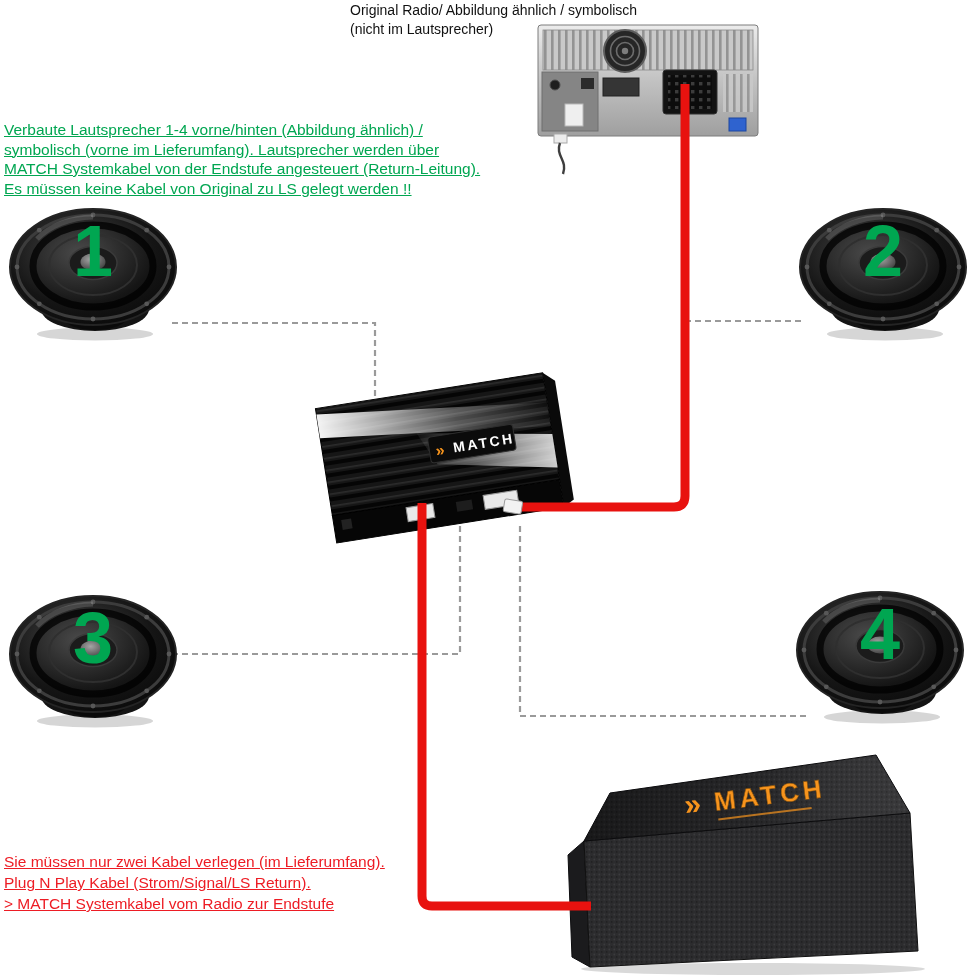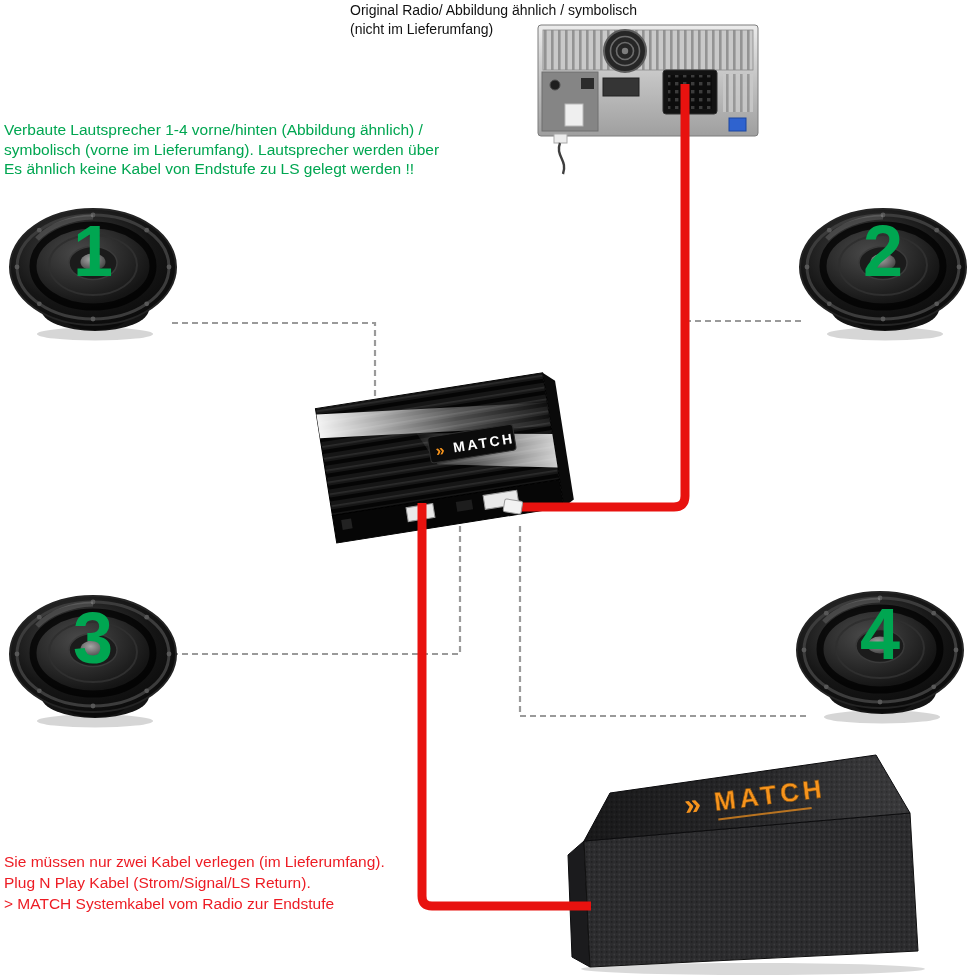--- a/index.html
+++ b/index.html
@@ -4,21 +4,21 @@
 <style>
   * { margin:0; padding:0; box-sizing:border-box; }
   html,body { background:#ffffff; }
   body { font-family:"Liberation Sans", sans-serif; }
   .canvas { position:relative; width:972px; height:979px; background:#ffffff; overflow:hidden; }
   .abs { position:absolute; }
   .layer { position:absolute; left:0; top:0; pointer-events:none; }
 
   .caption { left:350px; top:1px; font-size:14px; line-height:18.5px; color:#111111; white-space:nowrap; }
 
-  .note { font-size:15.5px; white-space:nowrap; }
+  .note { font-size:15.5px; white-space:nowrap;text-decoration:underline; }
   .note.green { left:4px; top:120px; color:#00a651; line-height:19.5px; }
   .note.red   { left:4px; top:851px; color:#ed1c24; line-height:21px; }
 
   .dev { position:absolute; }
   .spk { width:176px; height:140px; }
   .spk .num {
     position:absolute; top:12px; left:0; width:172px; text-align:center;
     font-size:72px; line-height:72px; font-weight:bold; color:#00a651;
   }
 
@@ -86,21 +86,21 @@
 
   <svg class="layer" width="972" height="979" viewBox="0 0 972 979">
     <polyline points="172,323 375,323 375,396" fill="none" stroke-width="2.2" stroke-dasharray="6 4" stroke="#9a9a9a"></polyline>
     <polyline points="801,321 687,321" fill="none" stroke-width="2.2" stroke-dasharray="6 4" stroke="#9a9a9a"></polyline>
     <polyline points="172,654 460,654 460,523" fill="none" stroke-width="2.2" stroke-dasharray="6 4" stroke="#9a9a9a"></polyline>
     <polyline points="806,716 520,716 520,522" fill="none" stroke-width="2.2" stroke-dasharray="6 4" stroke="#9a9a9a"></polyline>
   </svg>
 
   <div class="abs caption">
     <div>Original Radio/ Abbildung ähnlich / symbolisch</div>
-    <div>(nicht im Lieferumfang)</div>
+    <div>(nicht im Lautsprecher)</div>
   </div>
 
   <div class="dev" style="left:537px; top:24px; width:222px; height:152px;">
     <svg viewBox="0 0 222 152" width="222" height="152">
       <rect x="1" y="1" width="220" height="111" rx="3" fill="url(#metalG)" stroke="#7c7c7c"></rect>
       <rect x="6" y="6" width="210" height="40" fill="url(#ribsP)" stroke="#8a8a8a" stroke-width="0.8"></rect>
       <g>
         <circle cx="88" cy="27" r="21" fill="#262626" stroke="#5c5c5c" stroke-width="2"></circle>
         <circle cx="88" cy="27" r="14.5" fill="none" stroke="#6d6d6d" stroke-width="1.6"></circle>
         <circle cx="88" cy="27" r="8.5" fill="none" stroke="#6d6d6d" stroke-width="1.6"></circle>
@@ -120,21 +120,22 @@
       <g>
         <rect x="17" y="110" width="13" height="9" fill="#ececec" stroke="#a9a9a9"></rect>
         <path d="M 23 119 C 18 132, 31 136, 26 150" fill="none" stroke="#3e3e3e" stroke-width="2.4"></path>
       </g>
     </svg>
   </div>
 
   <div class="abs note green">
     <div>Verbaute Lautsprecher 1-4 vorne/hinten (Abbildung ähnlich) /</div>
     <div>symbolisch (vorne im Lieferumfang). Lautsprecher werden über</div>
-    <div>Es ähnlich keine Kabel von Endstufe zu LS gelegt werden !!</div>
+    <div>MATCH Systemkabel von der Endstufe angesteuert (Return-Leitung).</div>
+    <div>Es müssen keine Kabel von Original zu LS gelegt werden !!</div>
   </div>
 
   <div class="dev spk" style="left:7px; top:203px;">
     <svg viewBox="0 0 176 140" width="176" height="140">
       <ellipse cx="88" cy="131" rx="58" ry="6.5" fill="rgba(0,0,0,0.16)"></ellipse>
       <ellipse cx="88" cy="106" rx="54" ry="22" fill="#141414"></ellipse>
       <ellipse cx="88" cy="114" rx="32" ry="13" fill="#0a0a0a"></ellipse>
       <g>
         <ellipse cx="86" cy="64" rx="83" ry="58" fill="url(#coneG)" stroke="#242424" stroke-width="2"></ellipse>
         <ellipse cx="86" cy="64" rx="76" ry="52" fill="none" stroke="#3c3c3c" stroke-width="3"></ellipse>

